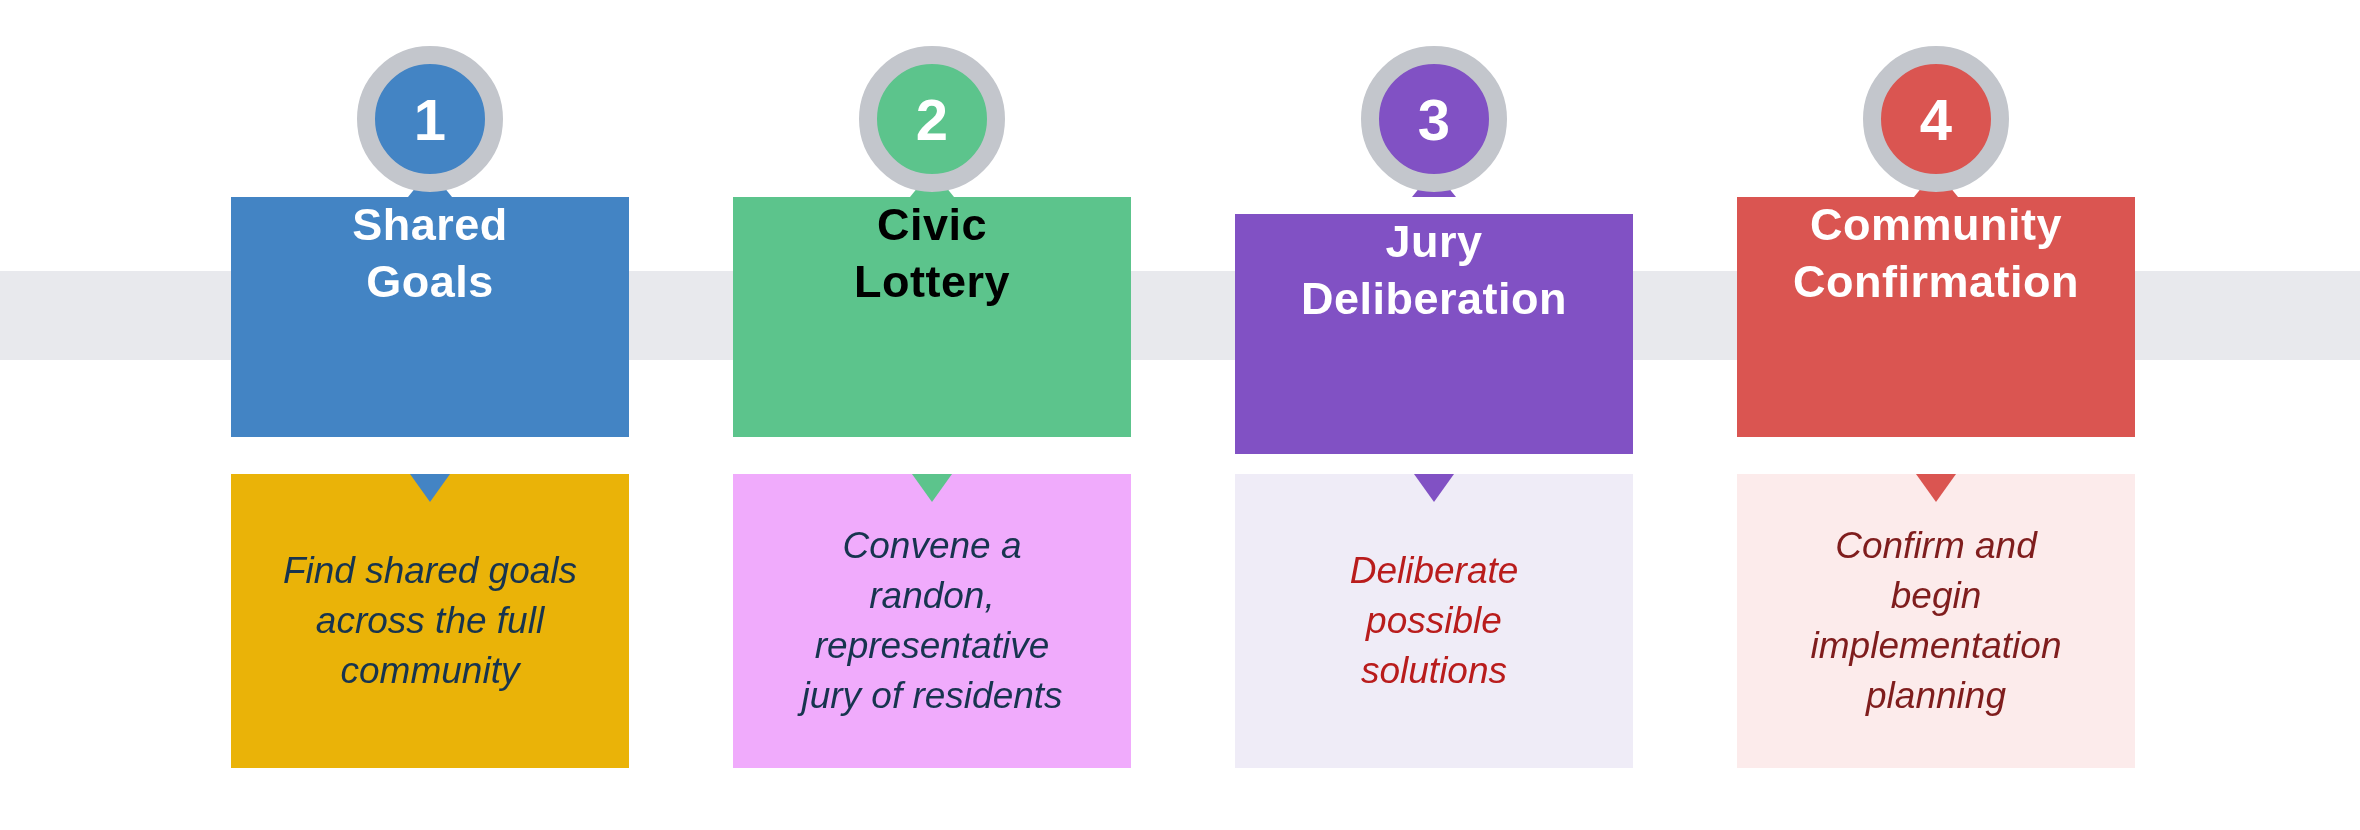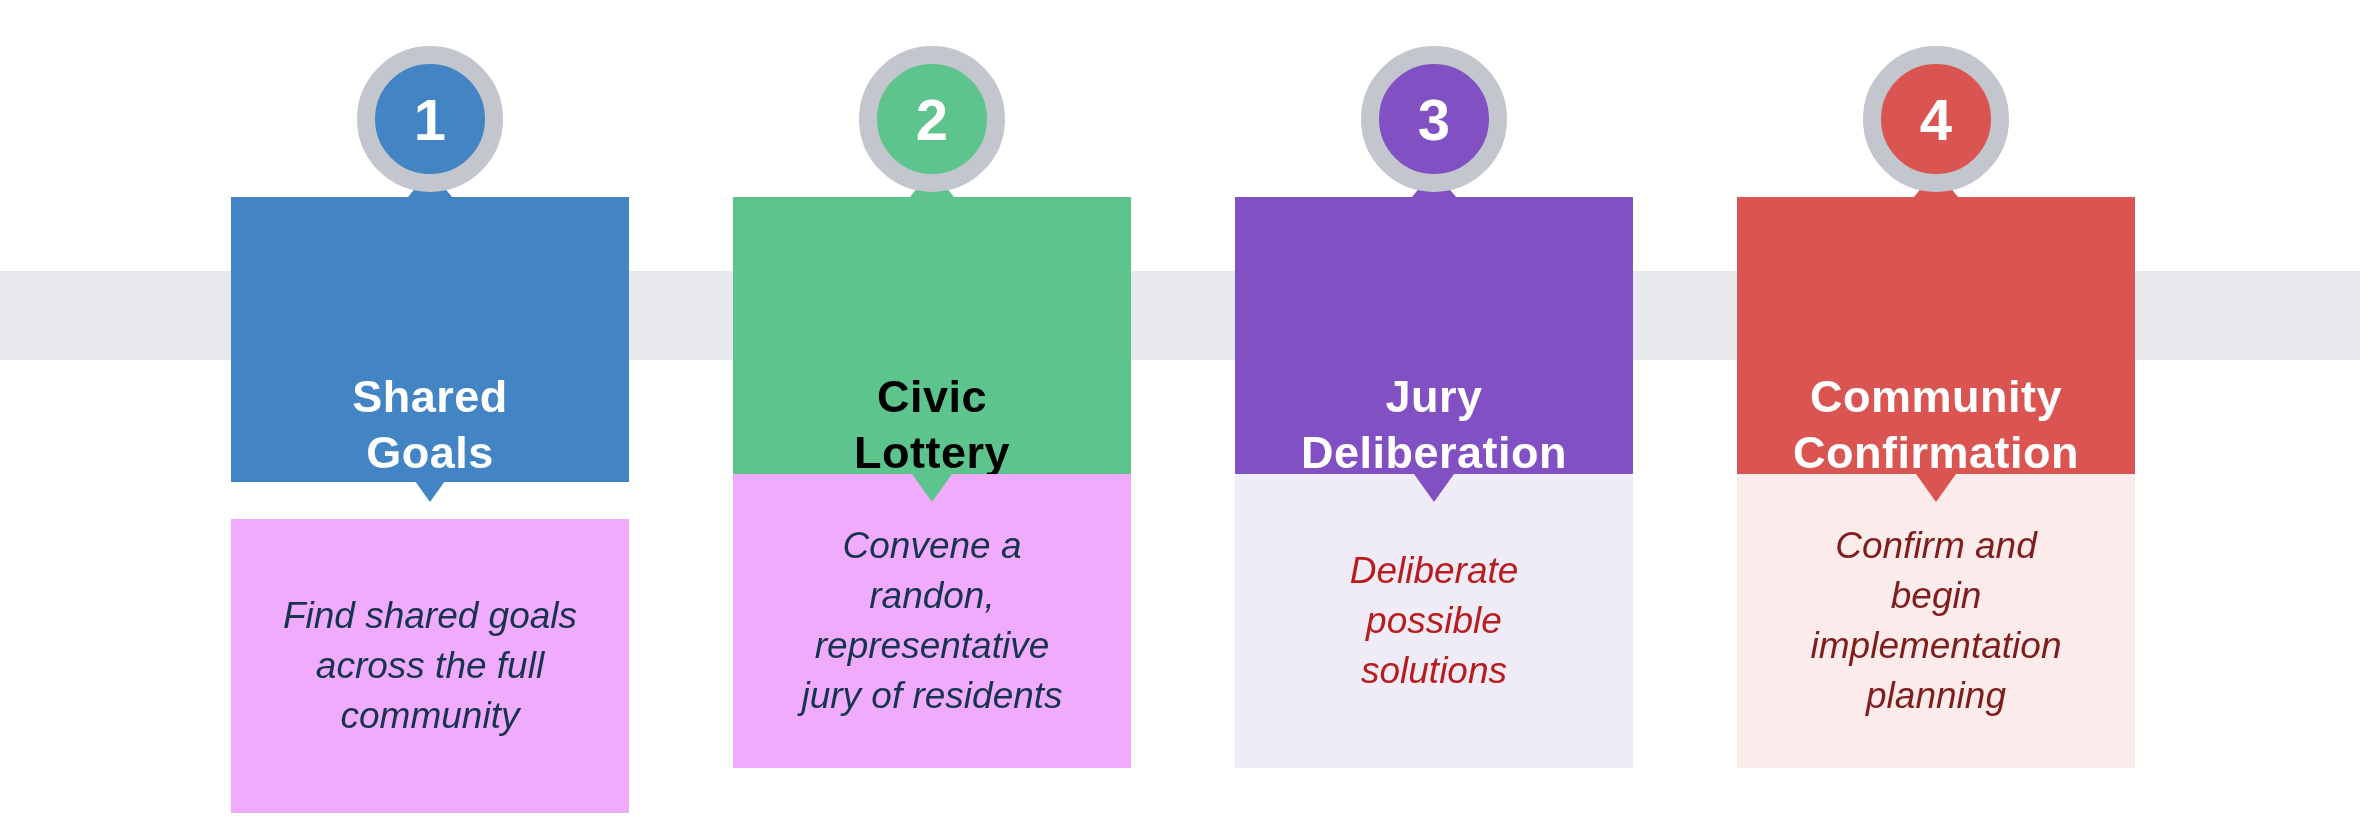--- a/index.html
+++ b/index.html
@@ -65,23 +65,23 @@
     border-right: 22px solid transparent;
     border-bottom-width: 27px;
     border-bottom-style: solid;
     z-index: 2;
   }
   .title-box {
     position: absolute;
     top: 197px;
     left: 0;
     width: 100%;
-    height: 285px;
-    display: flex;
-    align-items: flex-end;
+    height: 240px;
+    display: flex;
+    align-items: flex-start;
     justify-content: center;
     text-align: center;
     color: #ffffff;
     font-size: 45px;
     font-weight: 700;
     line-height: 1.26;
     white-space: pre-line;
     letter-spacing: 0.5px;
     z-index: 1;
   }
@@ -127,21 +127,21 @@
     <div class="step">
       <div class="badge" style="background: rgb(67, 132, 196); border-color: rgb(195, 198, 204);">
         <span>1</span>
       </div>
       <div class="tri-up" style="border-bottom-color: rgb(67, 132, 196);"></div>
       <div class="title-box" style="background: rgb(67, 132, 196); color: rgb(255, 255, 255);">
         <span>Shared
 Goals</span>
       </div>
       <div class="tri-down" style="border-top-color: rgb(67, 132, 196);"></div>
-      <div class="desc-box" style="background: #f0abfc; color: rgb(23, 52, 79); margin-top: 45px;">
+      <div class="desc-box" style="background: #eab308; color: rgb(23, 52, 79);">
         <span>Find shared goals
 across the full
 community</span>
       </div>
     </div>
 
     <div class="step">
       <div class="badge" style="background: rgb(92, 196, 140); border-color: rgb(195, 198, 204);">
         <span>2</span>
       </div>
@@ -157,21 +157,21 @@
 representative
 jury of residents</span>
       </div>
     </div>
 
     <div class="step">
       <div class="badge" style="background: rgb(129, 81, 196); border-color: rgb(195, 198, 204);">
         <span>3</span>
       </div>
       <div class="tri-up" style="border-bottom-color: rgb(129, 81, 196);"></div>
-      <div class="title-box" style="background: rgb(129, 81, 196); color: rgb(255, 255, 255);">
+      <div class="title-box" style="background: rgb(129, 81, 196); color: rgb(255, 255, 255); margin-top: 17px;">
         <span>Jury
 Deliberation</span>
       </div>
       <div class="tri-down" style="border-top-color: rgb(129, 81, 196);"></div>
       <div class="desc-box" style="background: rgb(239, 236, 247); color: #b91c1c;">
         <span>Deliberate
 possible
 solutions</span>
       </div>
     </div>

